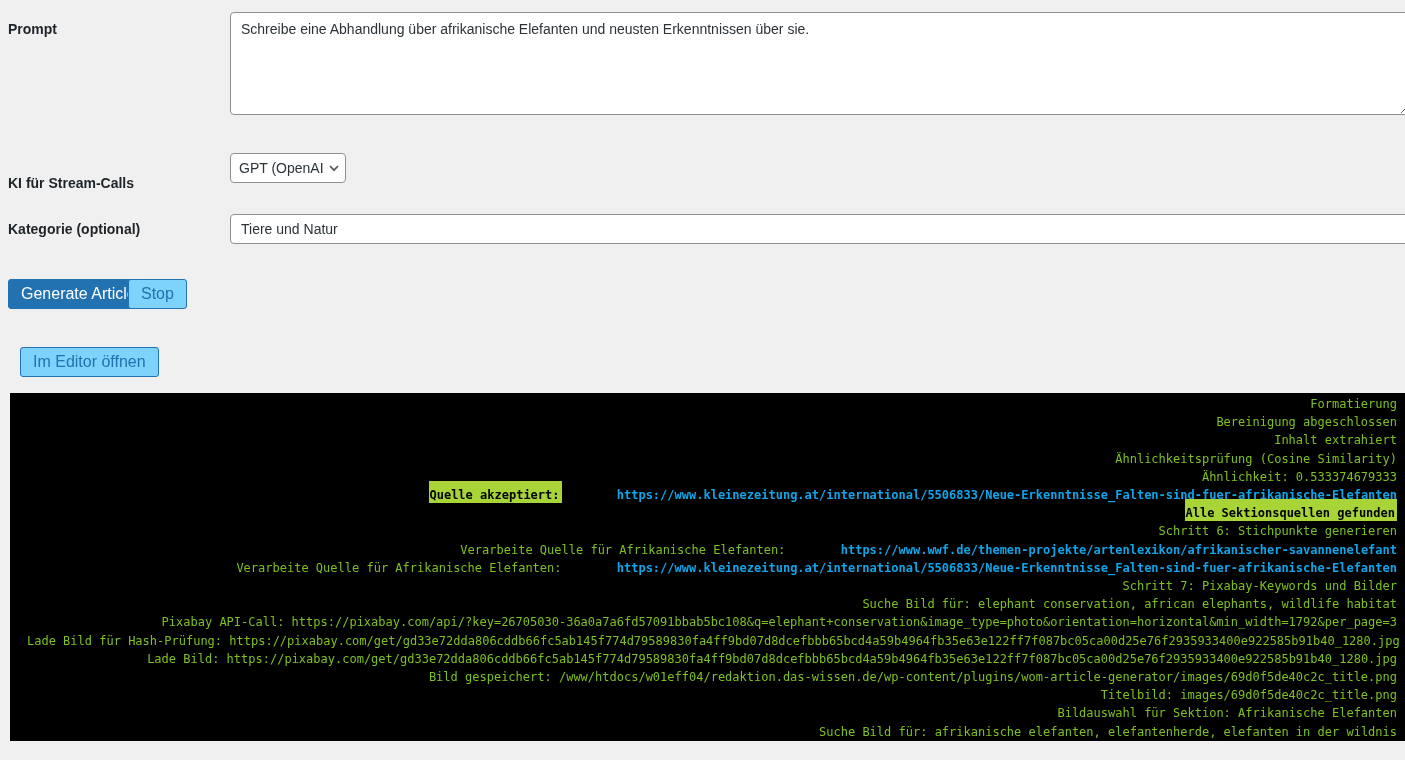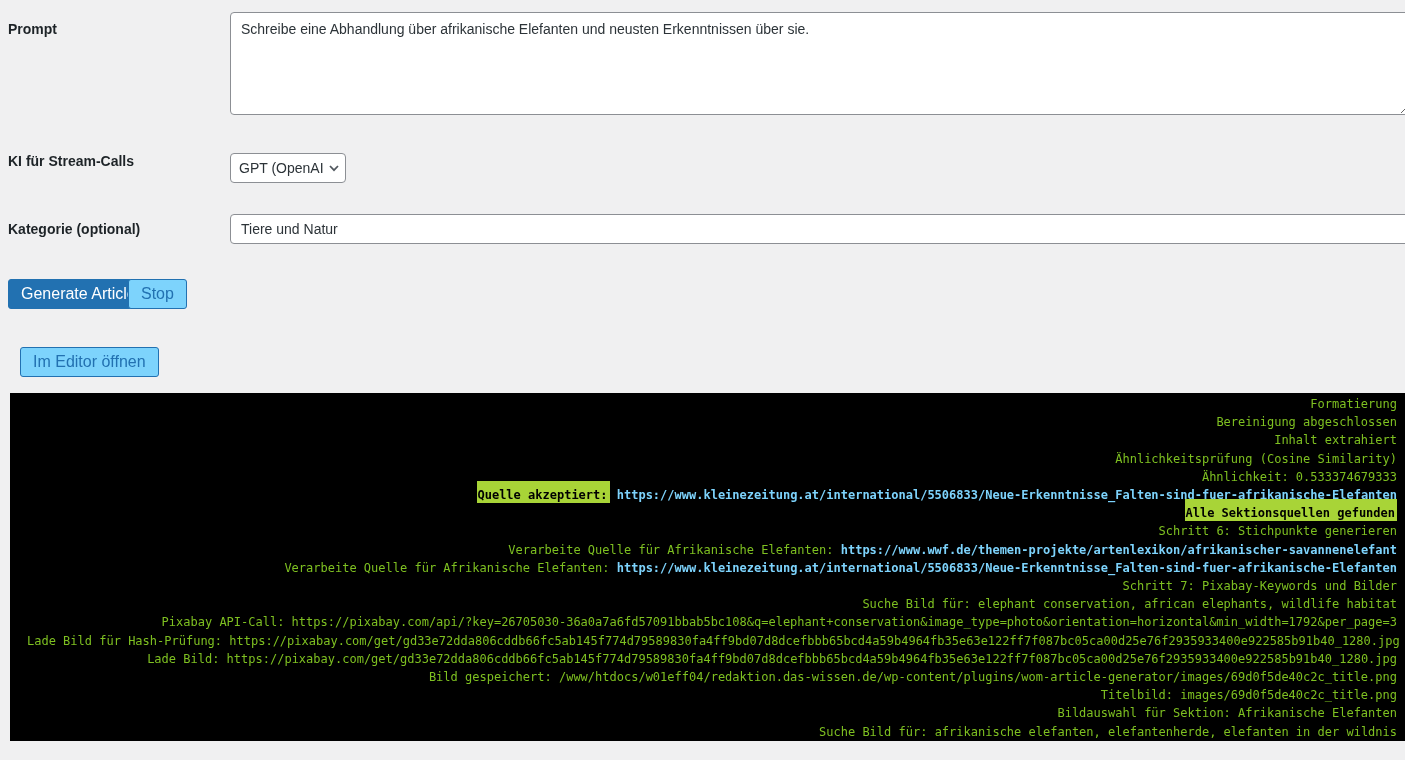--- a/index.html
+++ b/index.html
@@ -19,21 +19,21 @@
     font-family:"Liberation Sans", sans-serif;
   }
   #screen{position:relative;width:1405px;height:760px;background:var(--page-bg);overflow:hidden;}
 
   .field-label{
     position:absolute;left:8px;
     font-size:14px;font-weight:600;color:var(--label-color);
     line-height:1.3;
   }
   #label-prompt{top:20px;}
-  #label-ai{top:152px;}
+  #label-ai{top:174px;}
   #label-category{top:220px;}
 
   textarea#prompt-textarea{
     position:absolute;left:230px;top:12px;width:1180px;height:103px;
     border:1px solid var(--border-gray);border-radius:4px;
     background:#fff;color:var(--text-color);
     font-family:"Liberation Sans", sans-serif;font-size:14px;line-height:1.45;
     padding:6px 10px;resize:vertical;outline:none;
   }
 
@@ -79,21 +79,21 @@
   #console-log{
     position:absolute;left:10px;top:393px;width:1395px;height:348px;
     background:var(--console-bg);
     font-family:"DejaVu Sans Mono","Liberation Mono",monospace;
     font-size:12px;line-height:18.2px;
     padding:2px 8px 4px 17px;
     white-space:pre;overflow:hidden;text-align:right;
   }
   .console-line{white-space:pre;}
   .seg-green{color:var(--console-green);}
-  .seg-white{color:#7dd3fc;font-weight:bold;}
+  .seg-white{color:#0ea5e9;font-weight:bold;padding-left:48px;}
   .seg-highlight{background:var(--console-highlight);color:#000;font-weight:bold;padding:7px 2px 1px 0;}
 </style>
 </head>
 <body>
 
 <div id="screen">
 
   <label class="field-label" id="label-prompt">Prompt</label>
   <textarea id="prompt-textarea" spellcheck="false" style="">Schreibe eine Abhandlung über afrikanische Elefanten und neusten Erkenntnissen über sie.</textarea>
 

